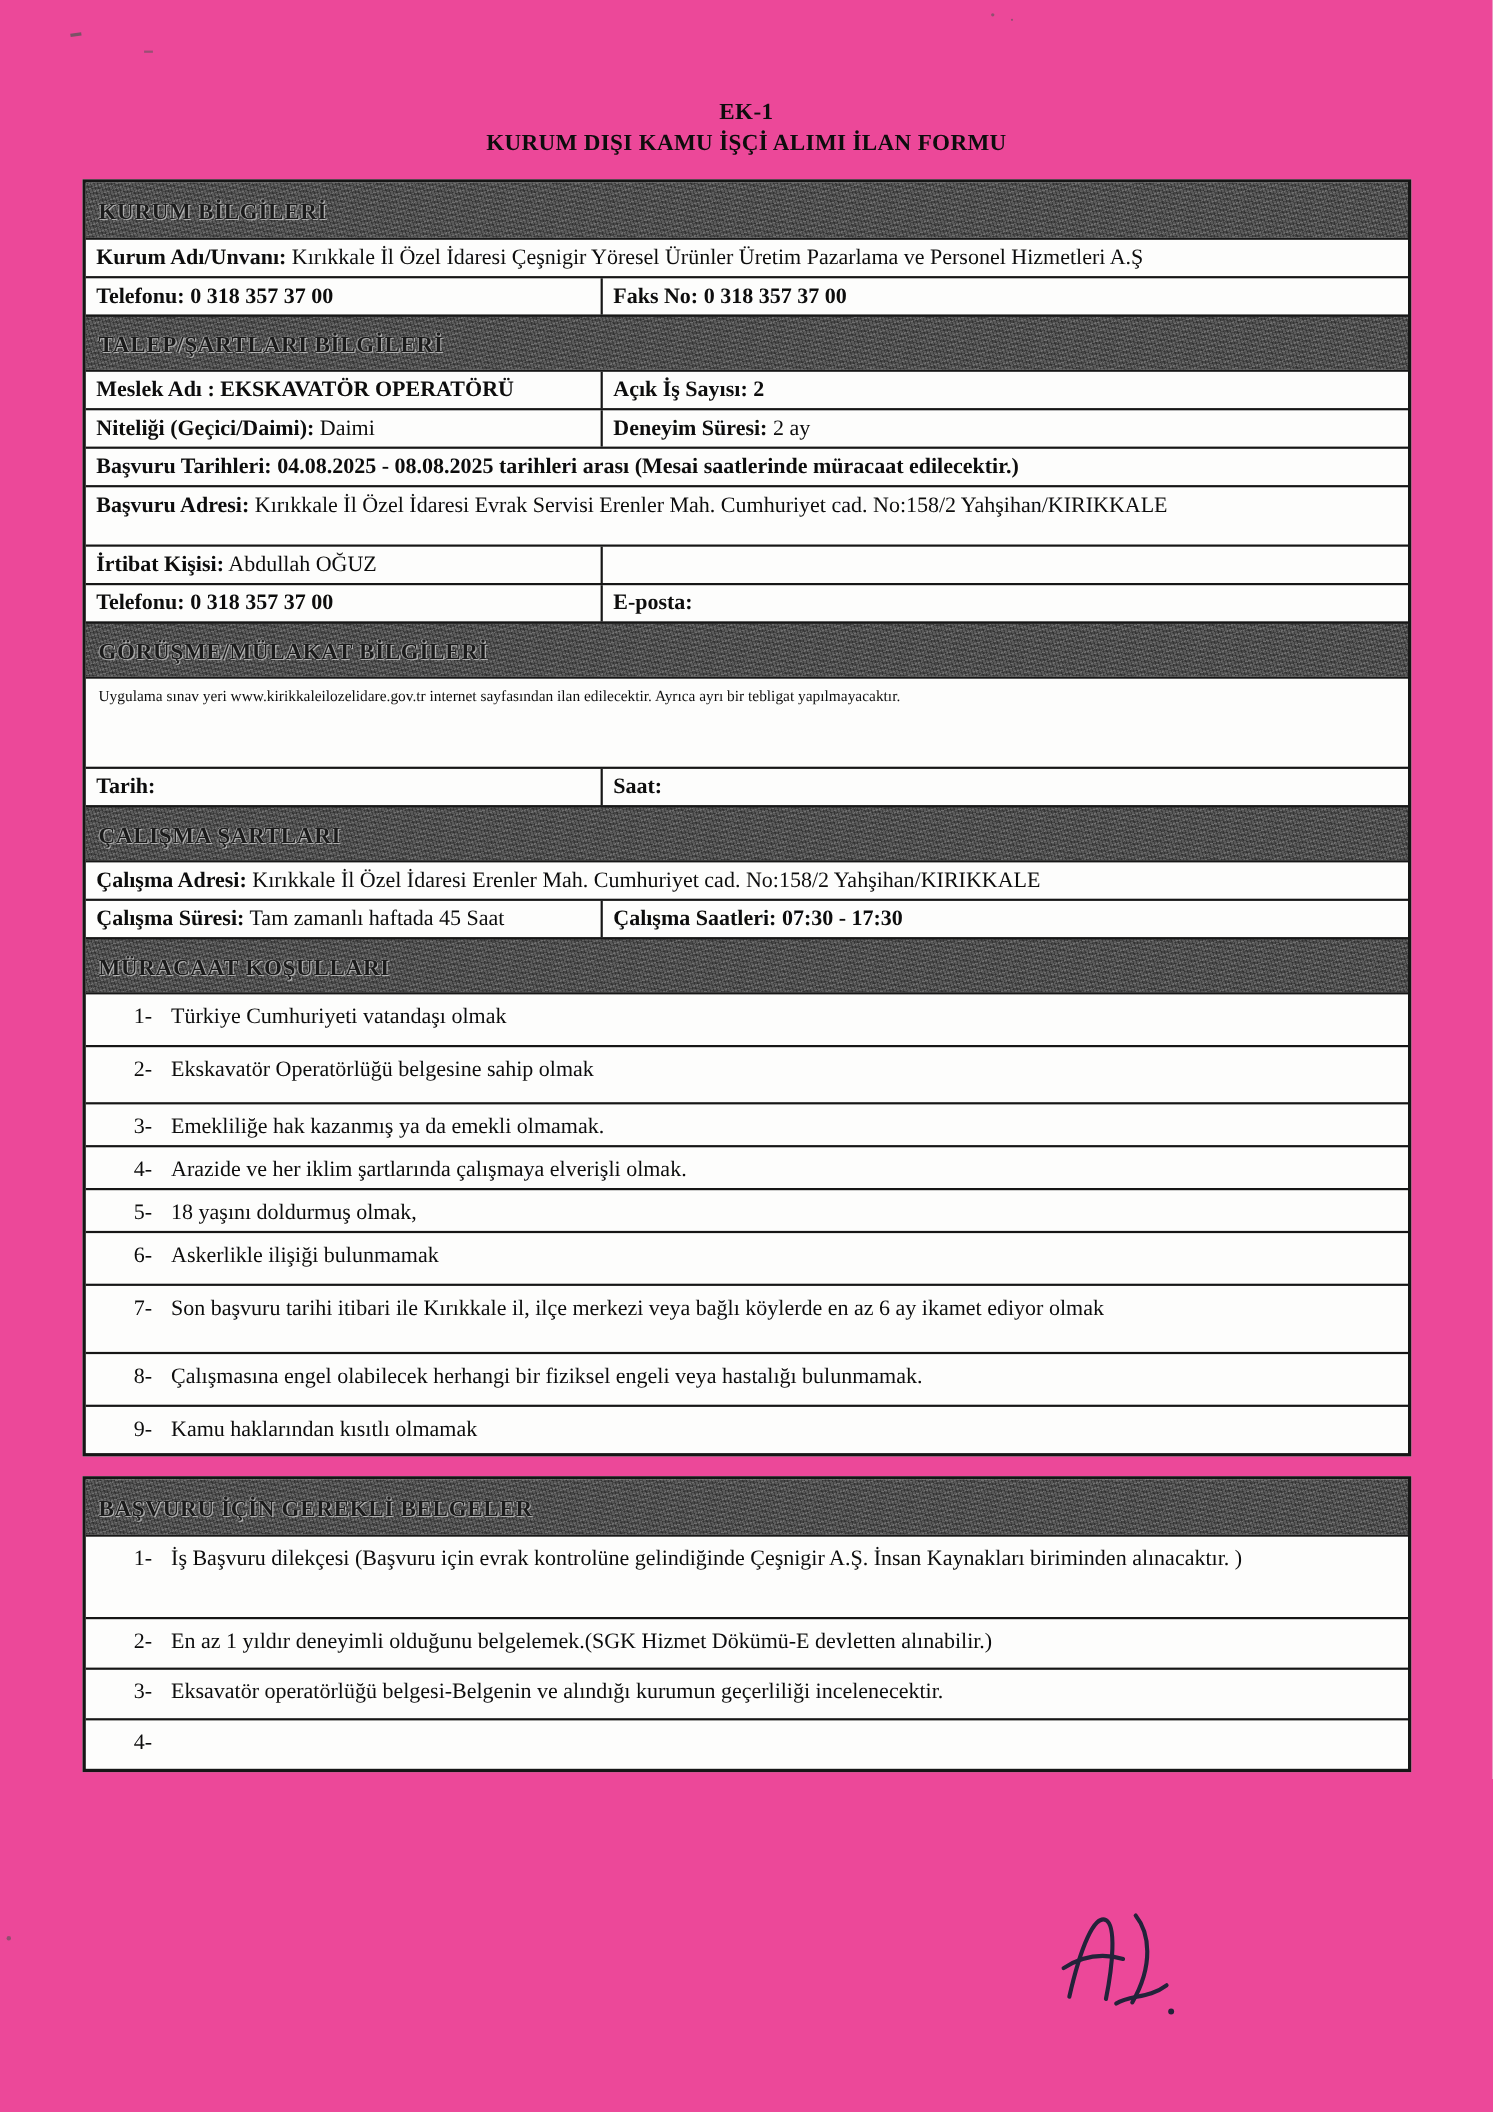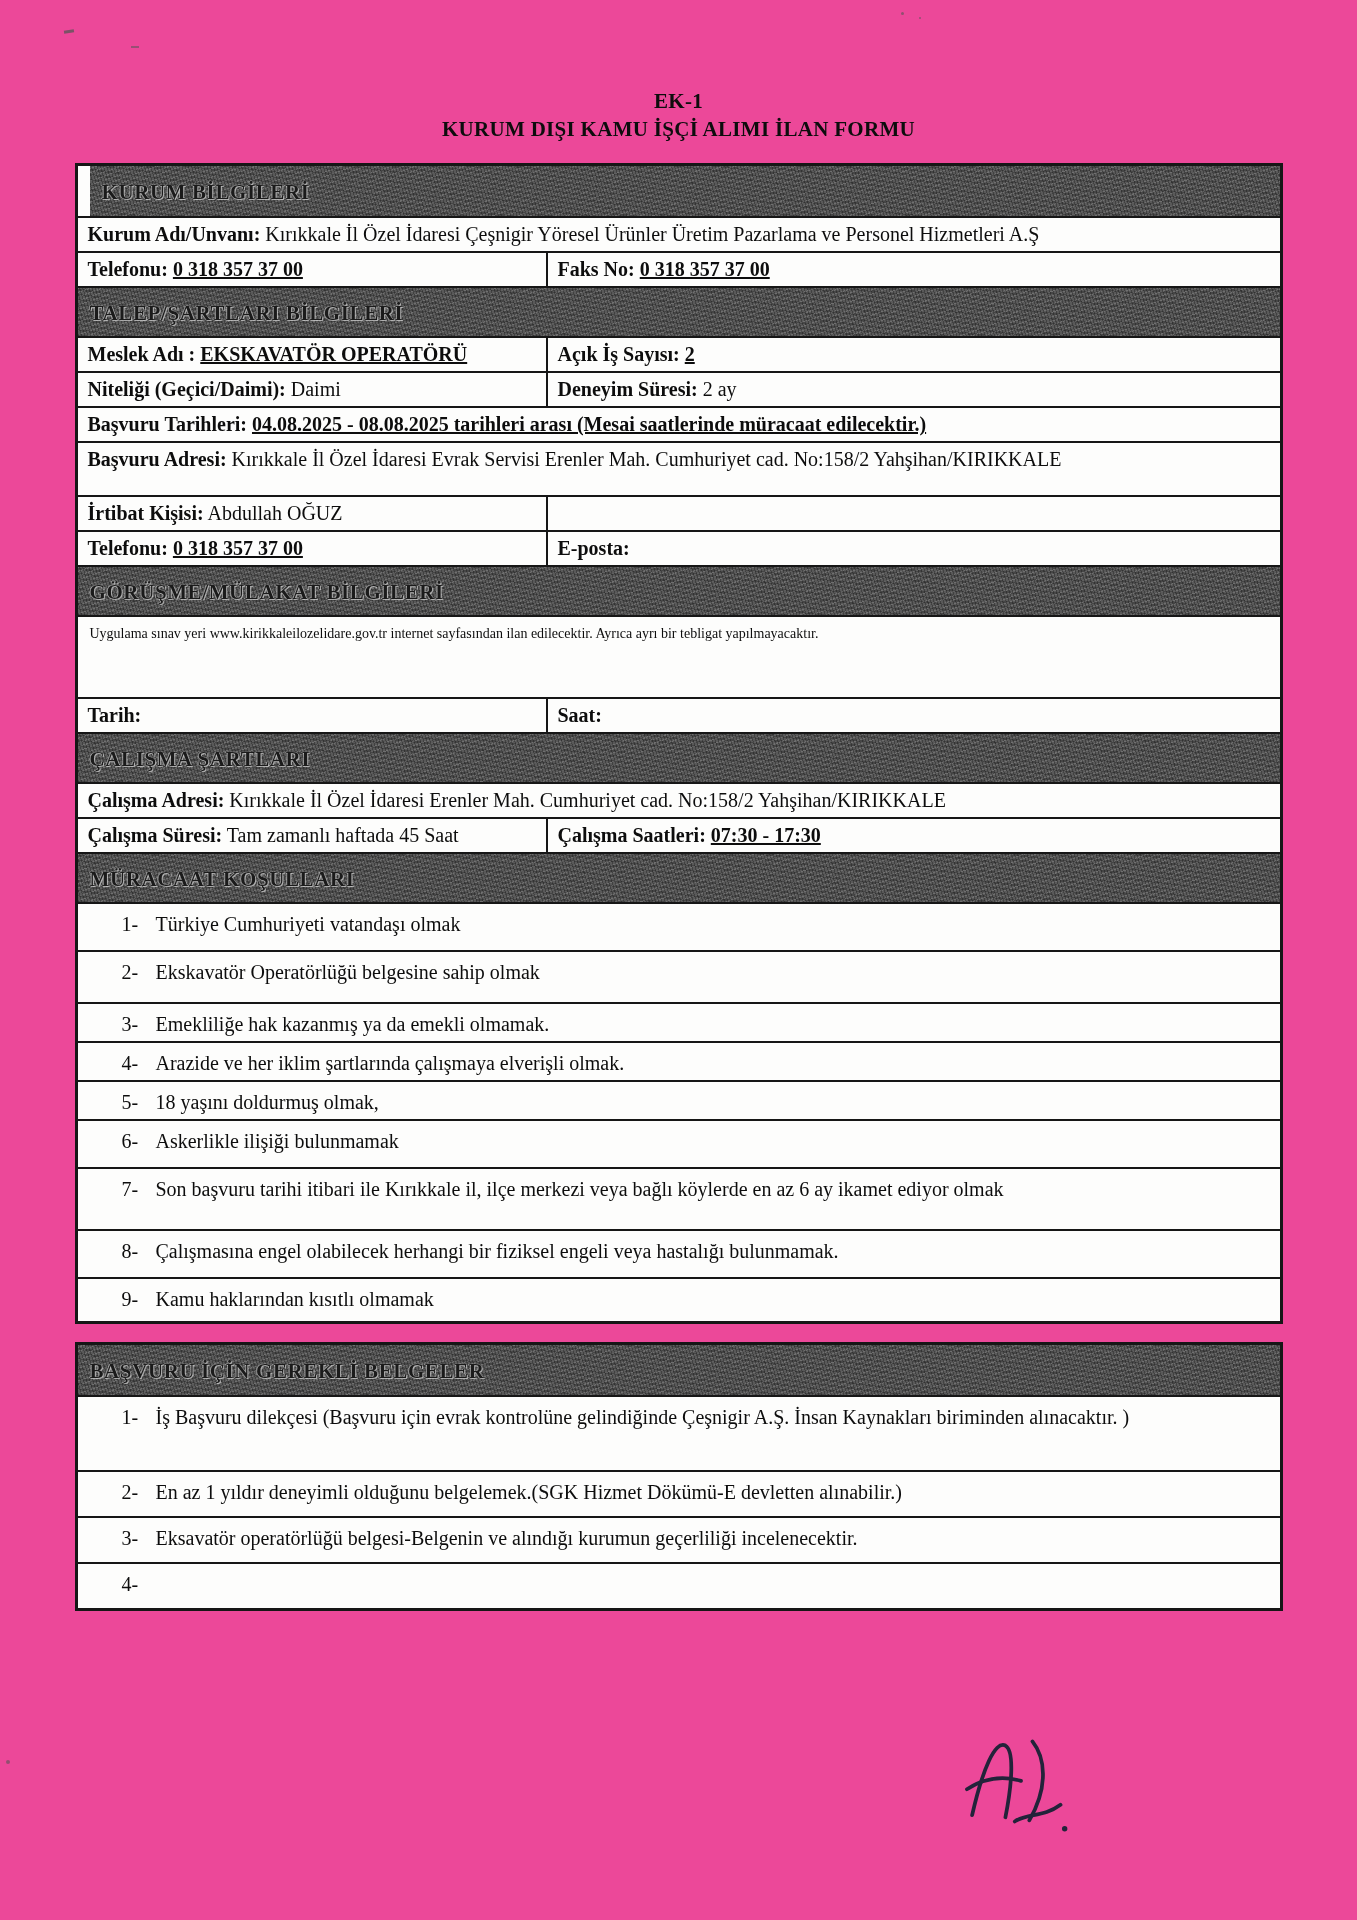--- a/index.html
+++ b/index.html
@@ -12,40 +12,40 @@
     background:#ec4899;
     padding-top:88px;
     overflow:hidden;
   }
   .doc-title { text-align:center; font-weight:bold; font-size:21px; line-height:1.32; letter-spacing:.3px; }
   .form {
     width:1208px; margin:20px auto 0;
     border:3px solid #161616;
     background:#fdfdfc;
   }
-  .form > :first-child { border-top:none !important;margin-left:12px; }
+  .form > :first-child { border-top:none !important; }
   .hdr {
     min-height:50px;
     display:flex; align-items:center;
     padding:2px 12px 0;
     font-weight:bold; font-size:21px; letter-spacing:.6px;
     color:#1b1b1b;
     background-color:#595959;
     background-image:
       repeating-linear-gradient(73deg, rgba(0,0,0,.28) 0 1px, transparent 1px 3px),
       repeating-linear-gradient(-19deg, rgba(255,255,255,.14) 0 1px, transparent 1px 4px),
       repeating-linear-gradient(7deg, rgba(25,25,25,.30) 0 2px, transparent 2px 5px);
     text-shadow: 0 0 1px #cfcfcf, 1px 1px 0 rgba(232,232,232,.6), -1px 0 0 rgba(214,214,214,.45);
     border-top:2px solid #161616;
   }
   .row { display:flex; border-top:2px solid #161616; align-items:flex-start; }
   .cell { flex:1; padding:3px 10px 4px; font-size:20px; line-height:1.3; }
   .cell.left { flex:0 0 470px; border-right:2px solid #161616; }
   .lbl { font-weight:bold; }
-  .b { font-weight:bold;text-decoration:underline; }
+  .b { font-weight:bold; }
   .para { padding:8px 12px 6px; min-height:80px; font-size:14px; line-height:1.35; }
   .li-row { display:flex; border-top:2px solid #161616; padding:7px 12px 4px 44px; font-size:20px; line-height:1.3; align-items:flex-start; }
   .li-num { flex:0 0 34px; }
   .li-text { flex:1; }
   .h28{min-height:28px}.h30{min-height:30px}.h44{min-height:44px}.h46{min-height:46px}
   .h48{min-height:48px}.h52{min-height:52px}.h62{min-height:62px}.h75{min-height:75px}
   .gap { height:18px; }
   .form2 { width:1208px; margin:0 auto; border:3px solid #161616; background:#fdfdfc; }
   .form2 > :first-child { border-top:none !important; }
   .signature { position:absolute; left:962px; top:1732px; }

